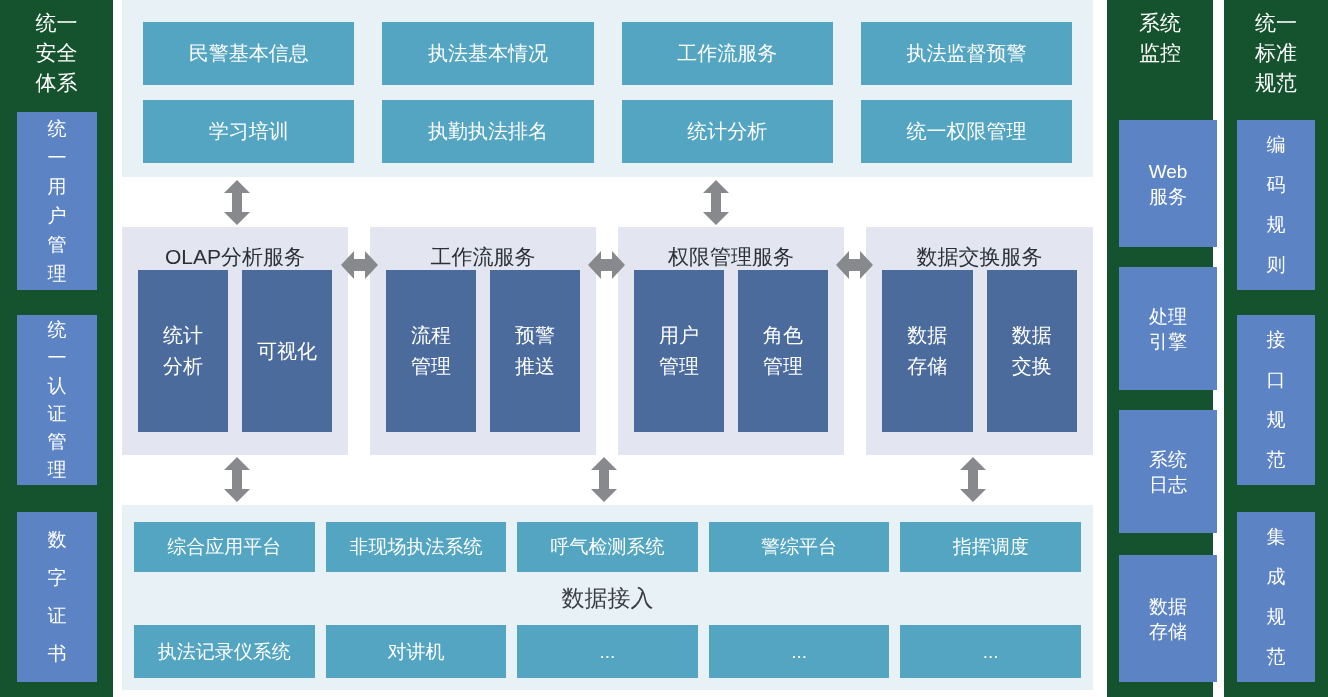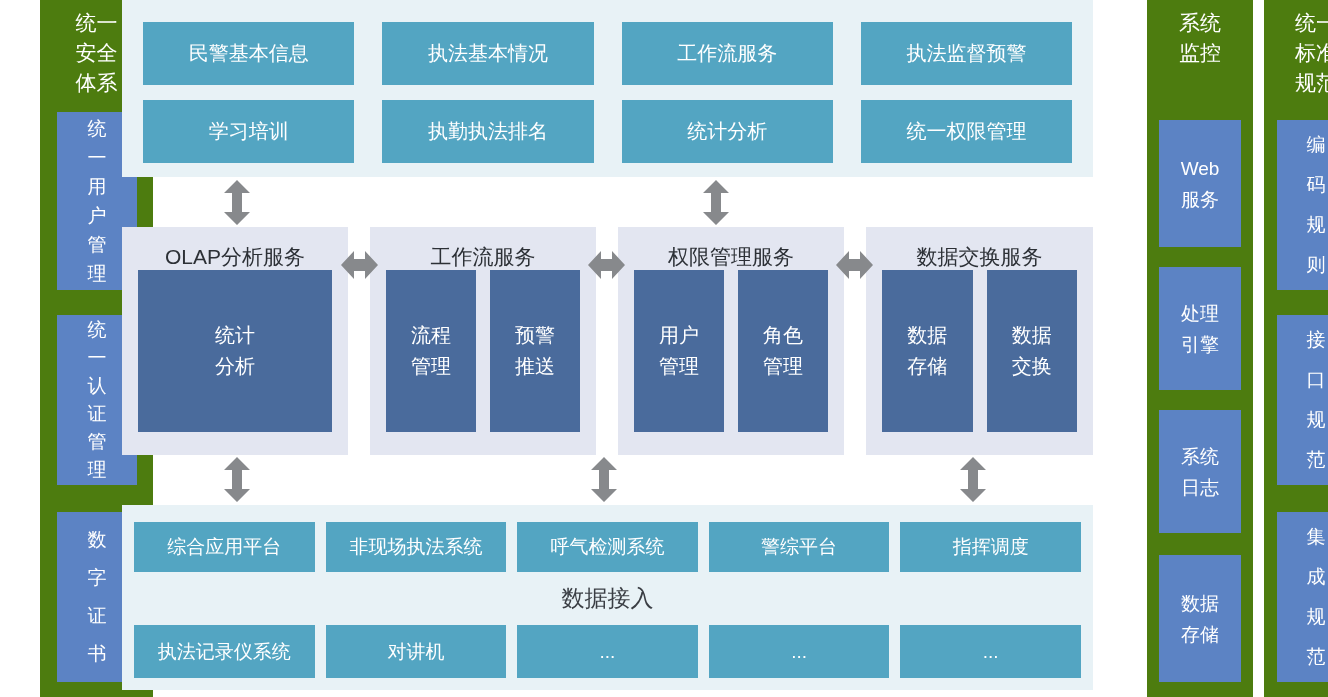--- a/index.html
+++ b/index.html
@@ -3,41 +3,41 @@
 <meta charset="utf-8">
 <style>
   * { margin:0; padding:0; box-sizing:border-box; }
   html,body { background:#ffffff; }
   body { font-family:"Liberation Sans","DejaVu Sans",sans-serif; }
   .page {
     position:relative; width:1328px; height:697px; background:#ffffff;
     overflow:hidden;
   }
   
-  .side-col { position:absolute; top:0; height:697px; background:#4d7c0f;margin-left:40px; }
+  .side-col { position:absolute; top:0; height:697px; background:#14532d; }
   .col-left  { left:0;     width:113px; }
   .col-mon   { left:1107px; width:106px;padding-left:17px; }
   .col-std   { left:1224px; width:104px; }
   .col-title {
     position:absolute; left:0; right:0; top:8px;
     color:#ffffff; font-size:21px; line-height:30px;
     text-align:center; white-space:pre-line;
   }
   .side-box {
     position:absolute; background:#5c83c4; color:#ffffff;
     display:flex; align-items:center; justify-content:center;
     text-align:center; white-space:pre-line; font-size:19px;
   }
   .lh29 { line-height:29px; }
   .lh28 { line-height:28px; }
   .lh38 { line-height:38px; }
   .lh40 { line-height:40px; }
   
   .col-left .side-box  { left:17px; width:80px; }
-  .col-mon  .side-box  { left:12px; width:82px; line-height:31px; }
+  .col-mon  .side-box  { left:12px; width:98px; line-height:25px; }
   .col-std  .side-box  { left:13px; width:78px; }
   
   .main { position:absolute; left:122px; top:0; width:971px; height:697px; }
   .band { position:absolute; left:0; width:971px; background:#e8f2f6; }
   .top-band { top:0; height:177px; padding:22px 21px 0; }
   .top-grid {
     display:grid; grid-template-columns:repeat(4,1fr);
     column-gap:28px; row-gap:15px;
   }
   .teal-box {
@@ -119,20 +119,21 @@
         <div class="teal-box">统计分析</div>
         <div class="teal-box">统一权限管理</div>
       </div>
     </section>
 
     <section class="group" style="left:0;">
       <div class="group-title">OLAP分析服务</div>
       <div class="group-boxes">
         <div class="dark-box">统计
 分析</div>
+        <div class="dark-box">可视化</div>
       </div>
     </section>
     <section class="group" style="left:248px;">
       <div class="group-title">工作流服务</div>
       <div class="group-boxes">
         <div class="dark-box">流程
 管理</div>
         <div class="dark-box">预警
 推送</div>
       </div>

